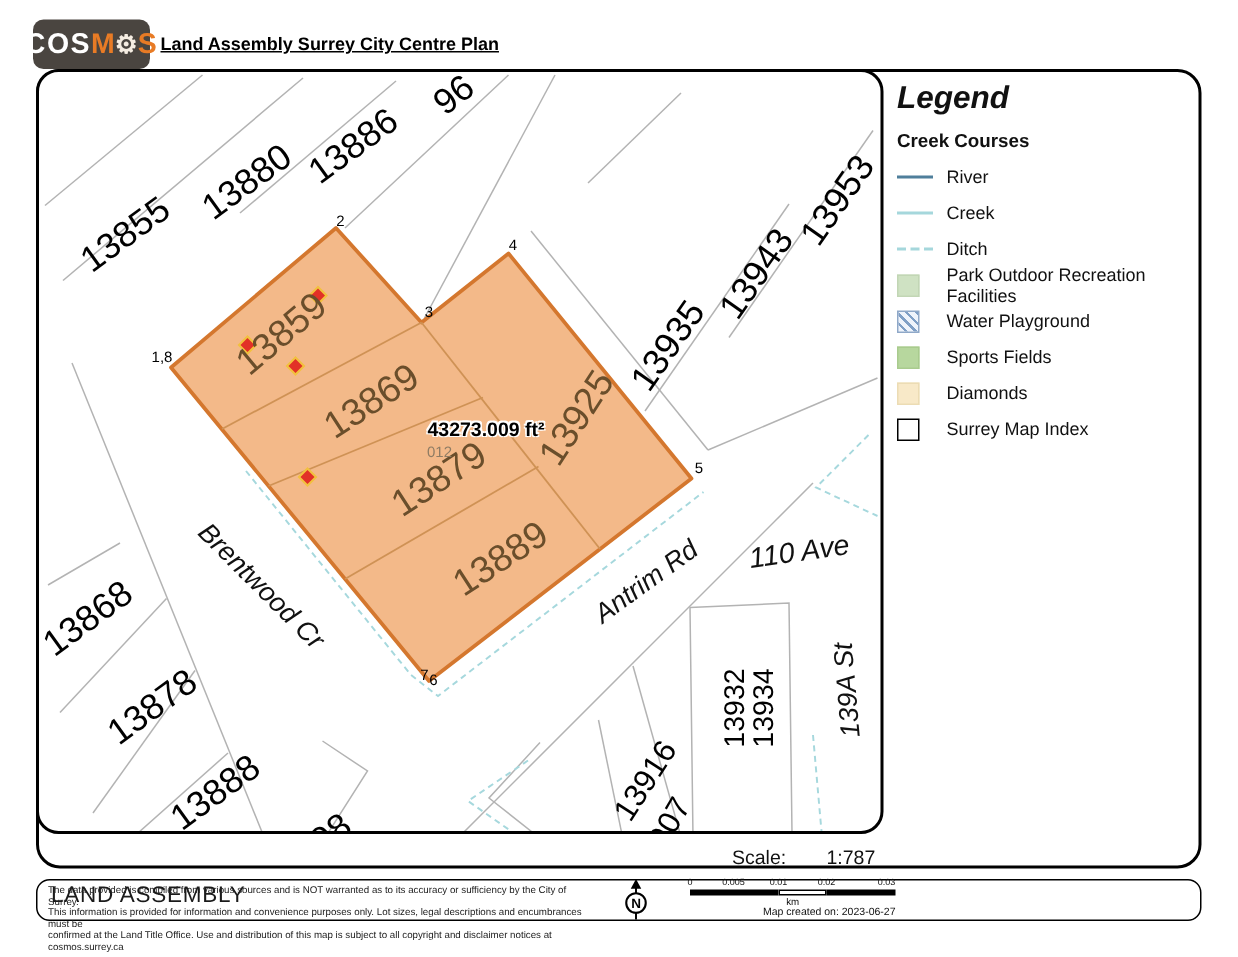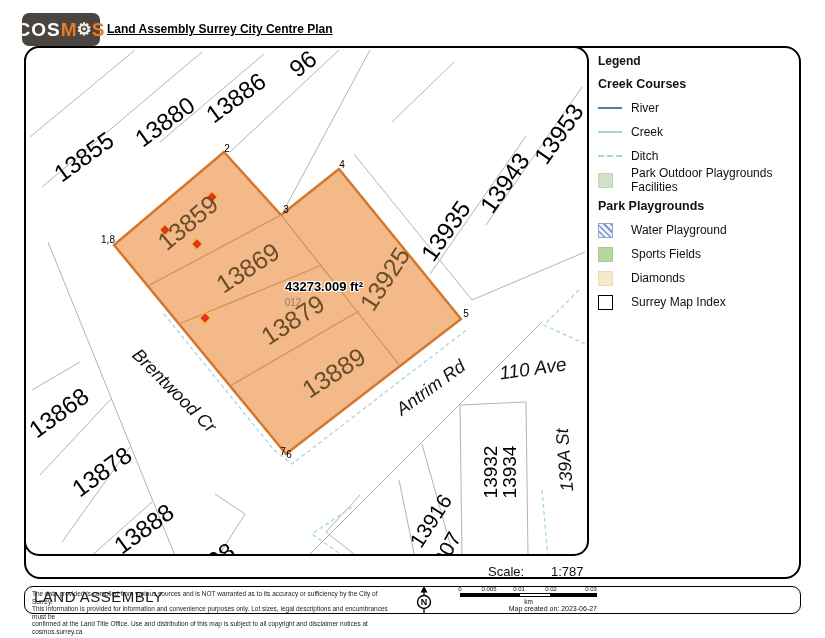--- a/index.html
+++ b/index.html
@@ -30,21 +30,21 @@
   .mo{font-size:25px;color:#6a4e2b;}
   .ms{font-size:18px;font-style:italic;color:#111;}
   .ms2{font-size:19px;font-style:italic;color:#111;}
   .mv{font-size:10px;color:#000;}
   .marea{font-size:13px;font-weight:bold;color:#000;
          text-shadow:-1px -1px 0 #fff,1px -1px 0 #fff,-1px 1px 0 #fff,1px 1px 0 #fff;}
   .mcode{font-size:10px;color:#8f7c64;}
 
   
   .legend{position:absolute;left:598px;top:54px;width:207px;color:#111;}
-  .lg-title{font-size:12px;font-weight:bold;margin-bottom:9px;}
+  .lg-title{font-size:21px;font-weight:bold;margin-bottom:9px;font-style:italic;}
   .lg-head{font-size:12.5px;font-weight:bold;margin:7px 0 5px 0;}
   .lg-row{display:flex;align-items:center;height:24px;}
   .lg-sym{width:24px;display:flex;justify-content:flex-start;align-items:center;margin-right:9px;flex:0 0 24px;}
   .lg-lab{font-size:12px;}
   .ln{width:24px;height:0;border-top:2.5px solid #4f7f9b;}
   .ln.creek{border-top:2px solid #a5d7dc;}
   .ln.ditch{border-top:2px dashed #a5d7dc;}
   .sq{width:15px;height:15px;box-sizing:border-box;}
   .sq.rec{background:#cfe2c3;border:1px solid #c2d6b5;}
   .sq.play{background:repeating-linear-gradient(45deg,#fdf6da 0 3px,#d8b93c 3px 4.5px);border:1px solid #c9ba6e;}
@@ -197,24 +197,23 @@
     <div class="lg-row">
       <span class="lg-sym">
           <span class="ln ditch"></span>
         </span>
       <span class="lg-lab">Ditch</span>
     </div>
     <div class="lg-row">
       <span class="lg-sym">
           <span class="sq rec"></span>
         </span>
-      <span class="lg-lab">Park Outdoor Playgrounds Facilities</span>
-    </div>
-
-    <div class="lg-head">Park Playgrounds</div>
+      <span class="lg-lab">Park Outdoor Recreation Facilities</span>
+    </div>
+
     <div class="lg-row">
       <span class="lg-sym">
           <span class="sq wplay"></span>
         </span>
       <span class="lg-lab">Water Playground</span>
     </div>
 
     <div class="lg-row">
       <span class="lg-sym">
           <span class="sq sport"></span>

